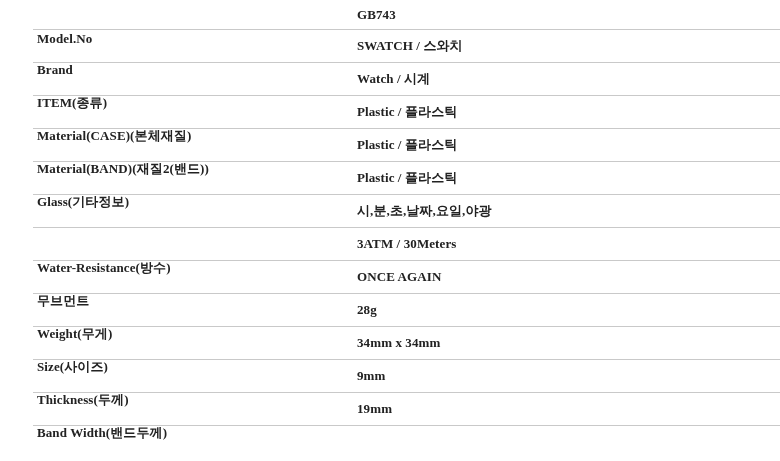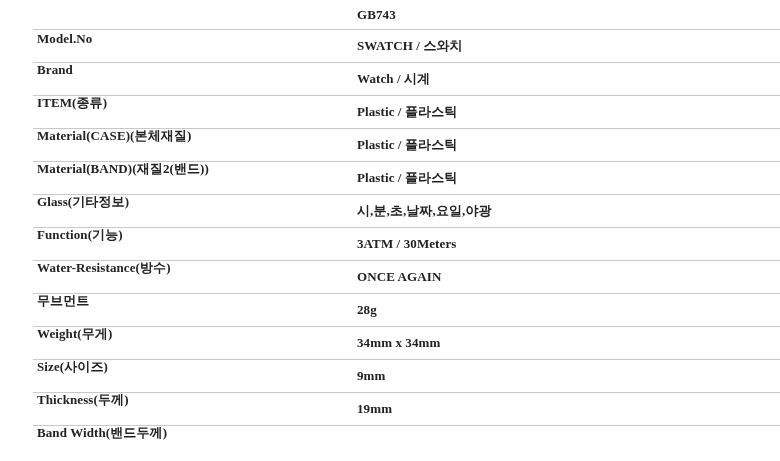--- a/index.html
+++ b/index.html
@@ -69,21 +69,20 @@
   </div>
   <div class="spec-row">
     <span class="spec-label">Material(BAND)(재질2(밴드))</span>
     <span class="spec-value">Plastic / 플라스틱</span>
   </div>
   <div class="spec-row">
     <span class="spec-label">Glass(기타정보)</span>
     <span class="spec-value">Plastic / 플라스틱</span>
   </div>
   <div class="spec-row">
-    <span class="spec-label">Function(기능)</span>
     <span class="spec-value">시,분,초,날짜,요일,야광</span>
   </div>
   <div class="spec-row">
     <span class="spec-label">Water-Resistance(방수)</span>
     <span class="spec-value">3ATM / 30Meters</span>
   </div>
   <div class="spec-row">
     <span class="spec-label">무브먼트</span>
     <span class="spec-value">ONCE AGAIN</span>
   </div>

